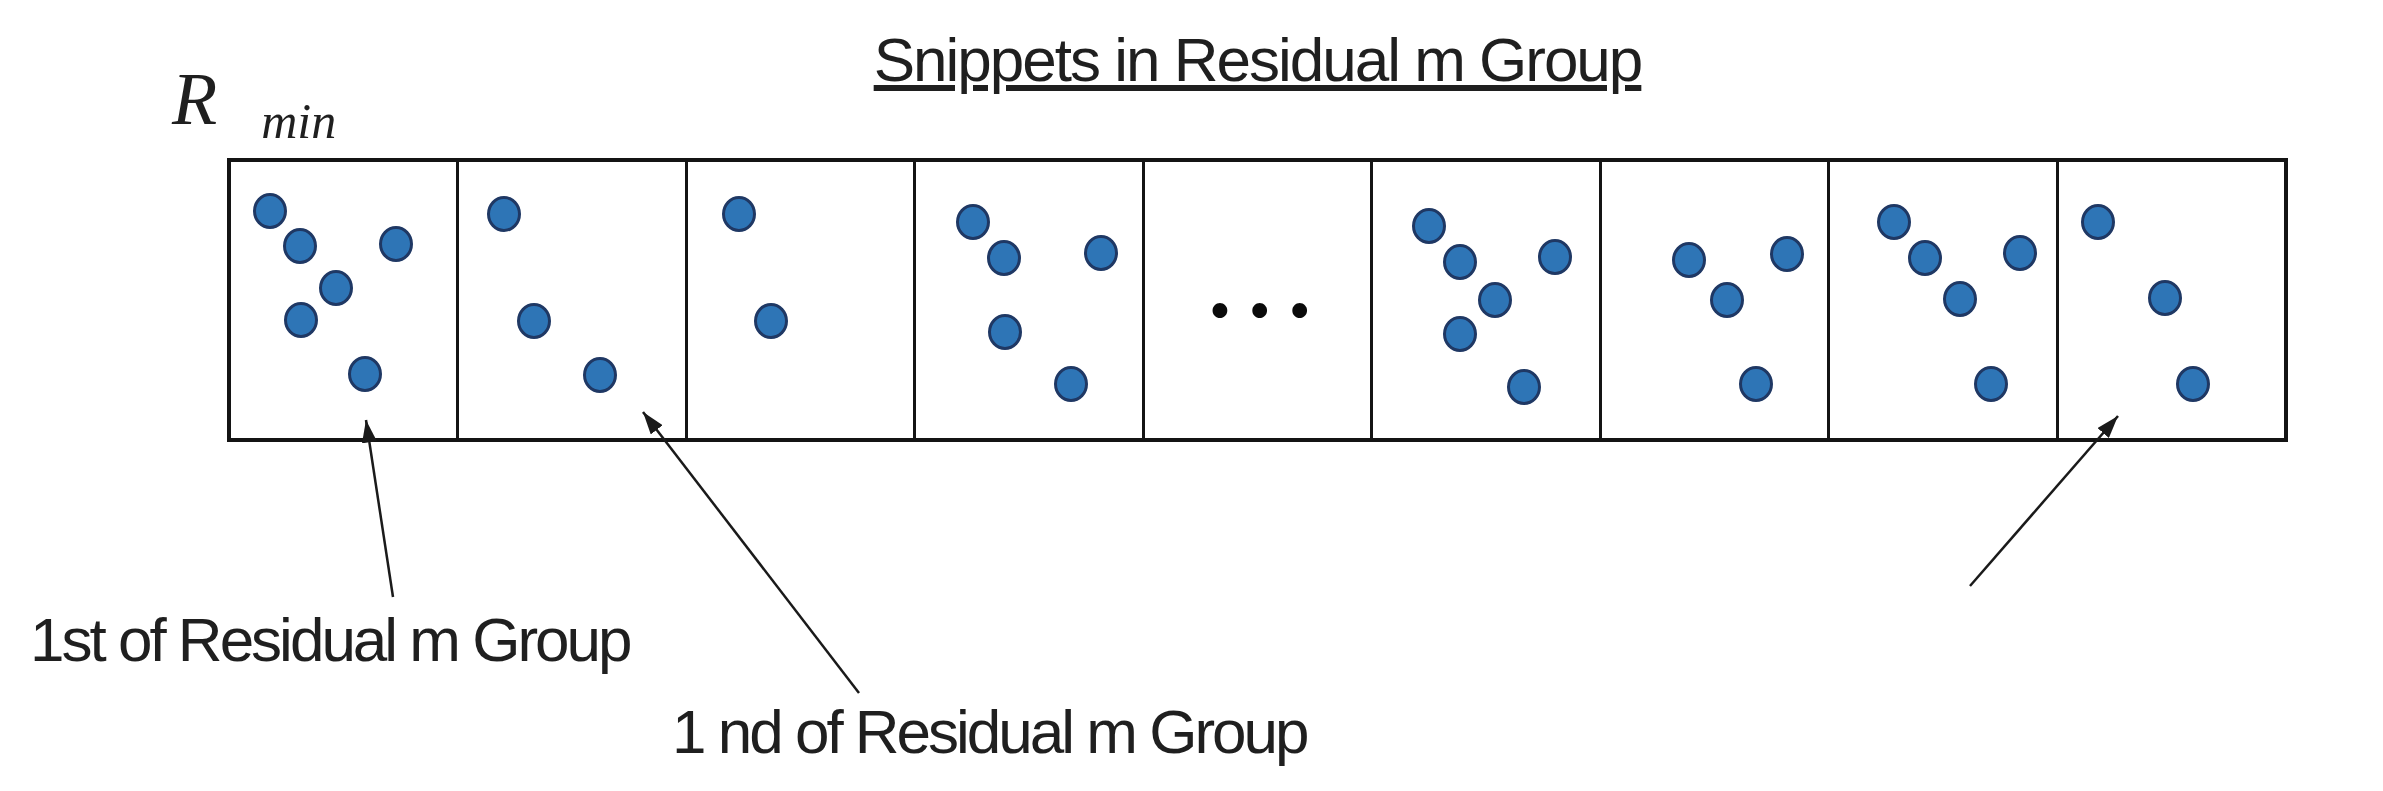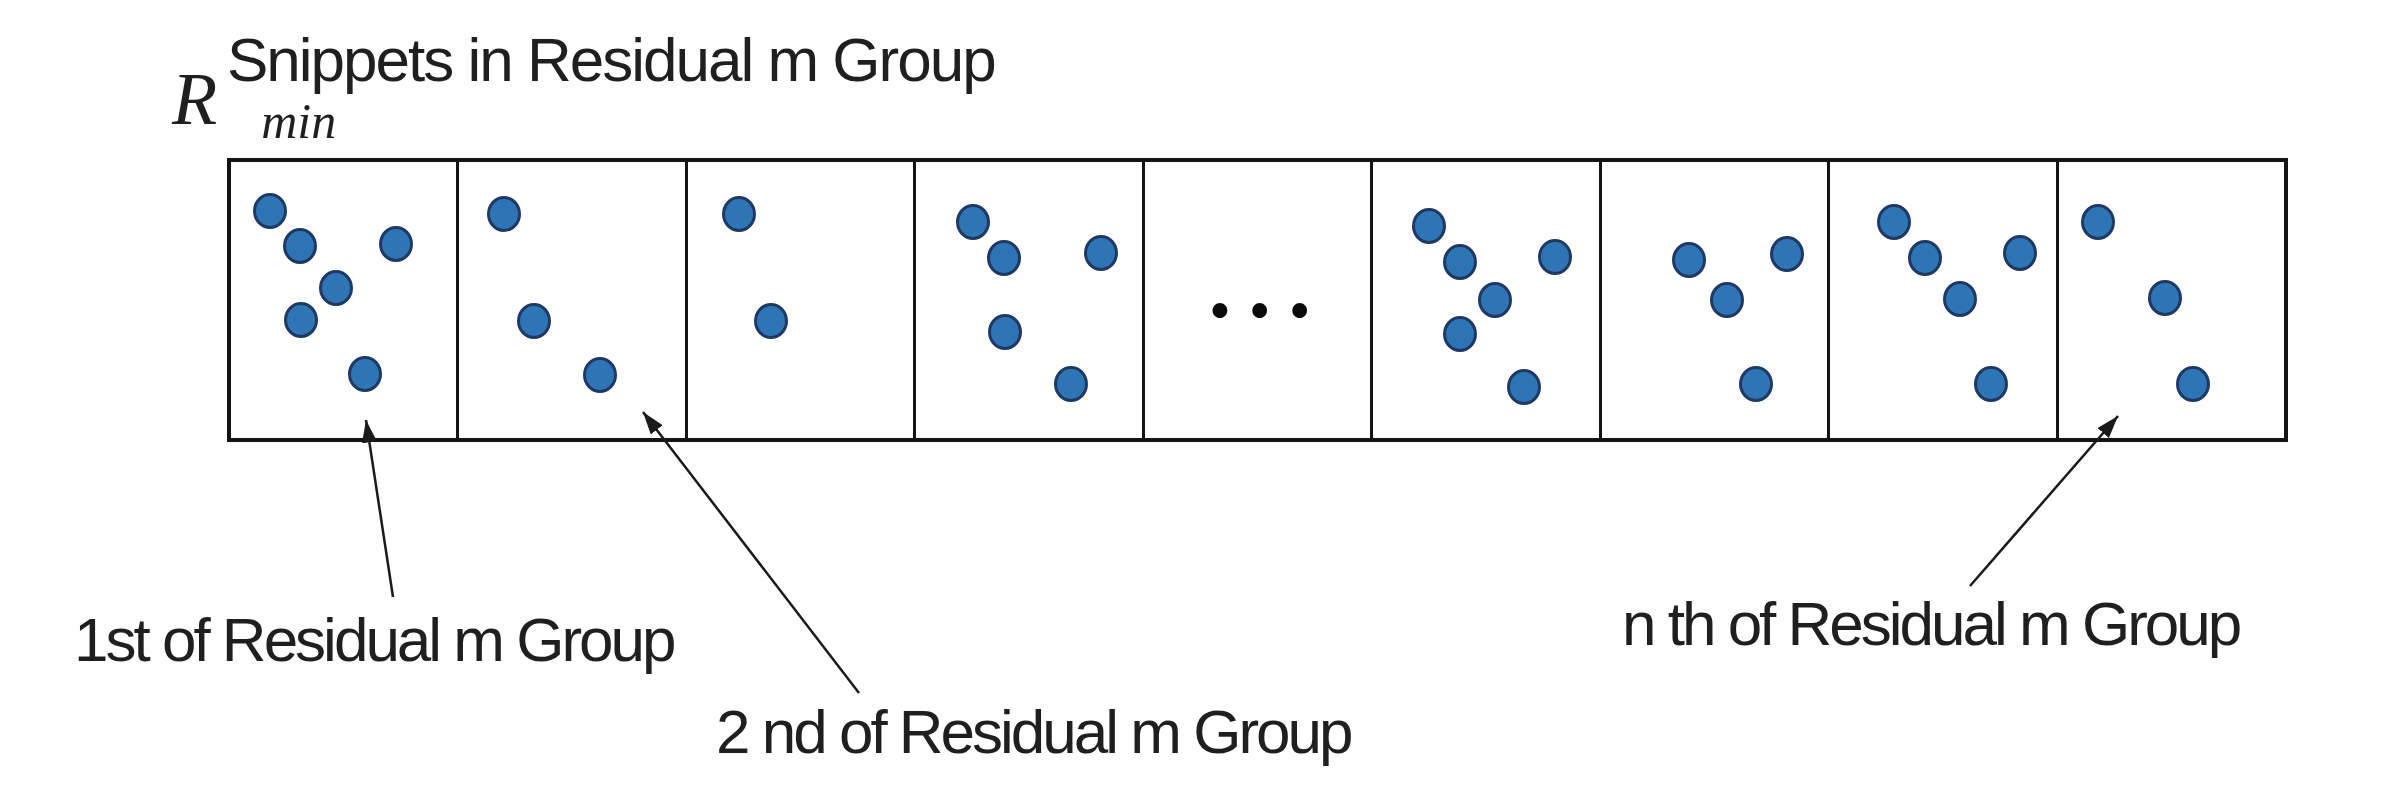--- a/index.html
+++ b/index.html
@@ -1,36 +1,36 @@
 <!DOCTYPE html>
 <html style="--dot-fill: #2E75B6; --dot-border: #1F3864; --text: #1F1F1F;"><head>
 <meta charset="utf-8">
 <style>
   html,body{margin:0;padding:0;background:#ffffff;}
   .canvas{position:relative;width:2383px;height:791px;background:#fff;overflow:hidden;
           font-family:"Liberation Sans",sans-serif;color:var(--text,#1f1f1f);}
-  .title{position:absolute;left:227px;top:24px;width:2061px;
-         font-size:62px;letter-spacing:-2px;font-weight:400;white-space:nowrap;}
+  .title{position:absolute;left:227px;top:24px;width:2061px;text-align:center;
+         font-size:62px;letter-spacing:-2px;font-weight:400;white-space:nowrap;text-decoration:underline;}
   .rlabel{position:absolute;font-family:"Liberation Serif",serif;font-style:italic;
           font-size:74px;line-height:1;white-space:nowrap;}
   .rlabel sub{font-size:50px;line-height:1;vertical-align:-14px;letter-spacing:0;margin-left:44px;}
   .rlabel.rmin{left:172px;top:62px;}
   .rlabel.rmax{left:2214px;top:62px;}
   .row{position:absolute;left:227px;top:158px;width:2061px;height:284px;
        border:4px solid #141414;display:flex;box-sizing:border-box;background:#fff;}
   .cell{position:relative;flex:1 1 0;border-right:3px solid #141414;}
   .cell:last-child{border-right:none;}
   .dot{position:absolute;width:28px;height:30px;border-radius:50%;
        background:var(--dot-fill,#2E75B6);border:3px solid var(--dot-border,#1F3864);
        transform:translate(-50%,-50%);box-sizing:content-box;}
   .ellipsis{position:absolute;left:51%;top:54%;transform:translate(-50%,-50%);
             font-size:42px;letter-spacing:13px;color:#0a0a0a;font-weight:700;
             font-family:"DejaVu Sans",sans-serif;white-space:nowrap;padding-left:13px;}
   .overlay{position:absolute;left:0;top:0;width:2383px;height:791px;pointer-events:none;}
-  .ann-label{position:absolute;font-size:62px;letter-spacing:-3px;white-space:nowrap;line-height:1.1;margin-left:44px;}
+  .ann-label{position:absolute;font-size:62px;letter-spacing:-3px;white-space:nowrap;line-height:1.1;}
   .ann-label-0{left:30px;top:606px;}
   .ann-label-1{left:672px;top:698px;}
   .ann-label-2{left:1578px;top:590px;}
 </style>
 </head>
 <body>
 
 <div class="canvas">
 
   <div class="title">Snippets in Residual m Group</div>
@@ -99,16 +99,15 @@
       <marker id="ah" markerWidth="9" markerHeight="6" refX="9" refY="3" orient="auto">
         <path d="M0,0 L9,3 L0,6 z" fill="#1A1A1A"></path>
       </marker>
     </defs>
     <line id="arrow-0" stroke="#1A1A1A" stroke-width="2.5" marker-end="url(#ah)" x1="393" y1="597" x2="366" y2="420"></line>
     <line id="arrow-1" stroke="#1A1A1A" stroke-width="2.5" marker-end="url(#ah)" x1="859" y1="693" x2="643" y2="412"></line>
     <line id="arrow-2" stroke="#1A1A1A" stroke-width="2.5" marker-end="url(#ah)" x1="1970" y1="586" x2="2118" y2="416"></line>
   </svg>
 
   <div class="ann-label ann-label-0">1st of Residual m Group</div>
-  <div class="ann-label ann-label-1">2 nd of Residual m Group</div>
-  <div class="ann-label ann-label-2">n th of Residual m Group</div>
+  <div class="ann-label ann-label-1">1 nd of Residual m Group</div>
 
 </div>
 
 </body></html>

